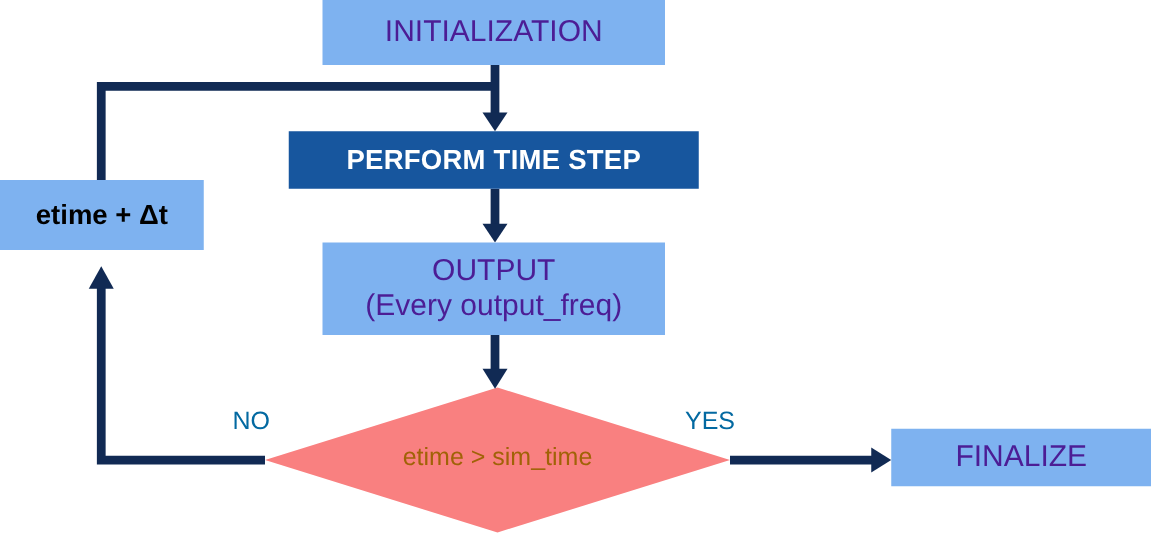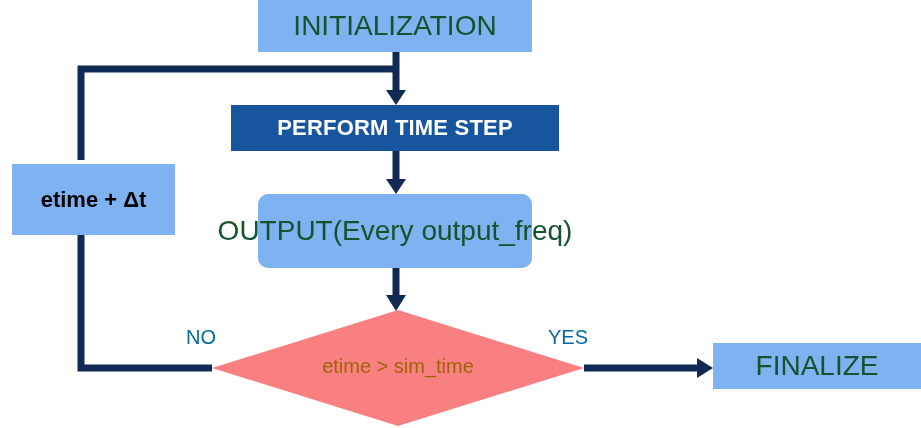--- a/index.html
+++ b/index.html
@@ -27,22 +27,22 @@
     display: flex;
     align-items: center;
     justify-content: center;
     text-align: center;
     line-height: 1.18;
     color: #000000;
     box-sizing: border-box;
   }
   .node-proc {
     background: #7EB2F0;
-    color: #14532d;
-    font-size: 28px;
+    color: #4c1d95;
+    font-size: 24px;
     font-weight: 400;
     text-align: right;
   }
   .node-hl {
     background: #17569E;
     color: #ffffff;
     font-size: 22px;
     font-weight: bold;
     letter-spacing: 0.2px;
   }
@@ -113,34 +113,34 @@
   </svg>
 
   <div class="node node-proc" style="left:258px; top:0px; width:274px; height:52px;">
     <span>INITIALIZATION</span>
   </div>
 
   <div class="node node-hl" style="left:231px; top:105px; width:328px; height:46px;">
     <span>PERFORM TIME STEP</span>
   </div>
 
-  <div class="node node-proc" style="left:258px; top:194px; width:274px; height:74px; flex-direction:row;border-radius:10px;">
+  <div class="node node-proc" style="left:258px; top:194px; width:274px; height:74px; flex-direction:column;">
     <span class="line-2">OUTPUT</span>
     <span class="line-2">(Every output_freq)</span>
   </div>
 
   <div class="decision-label" style="left:288px; top:355px; width:220px;">
     <span>etime &gt; sim_time</span>
   </div>
 
   <div class="node node-proc" style="left:713px; top:343px; width:208px; height:46px;">
     <span>FINALIZE</span>
   </div>
 
-  <div class="node node-accum" style="left:0px; top:164px; width:163px; height:71px;margin-left:12px;">
+  <div class="node node-accum" style="left:0px; top:144px; width:163px; height:56px;">
     <span>etime + Δt</span>
   </div>
 
   <div class="edge-label" style="left:186px; top:326px;">
     <span>NO</span>
   </div>
 
   <div class="edge-label" style="left:548px; top:326px;">
     <span>YES</span>
   </div>

